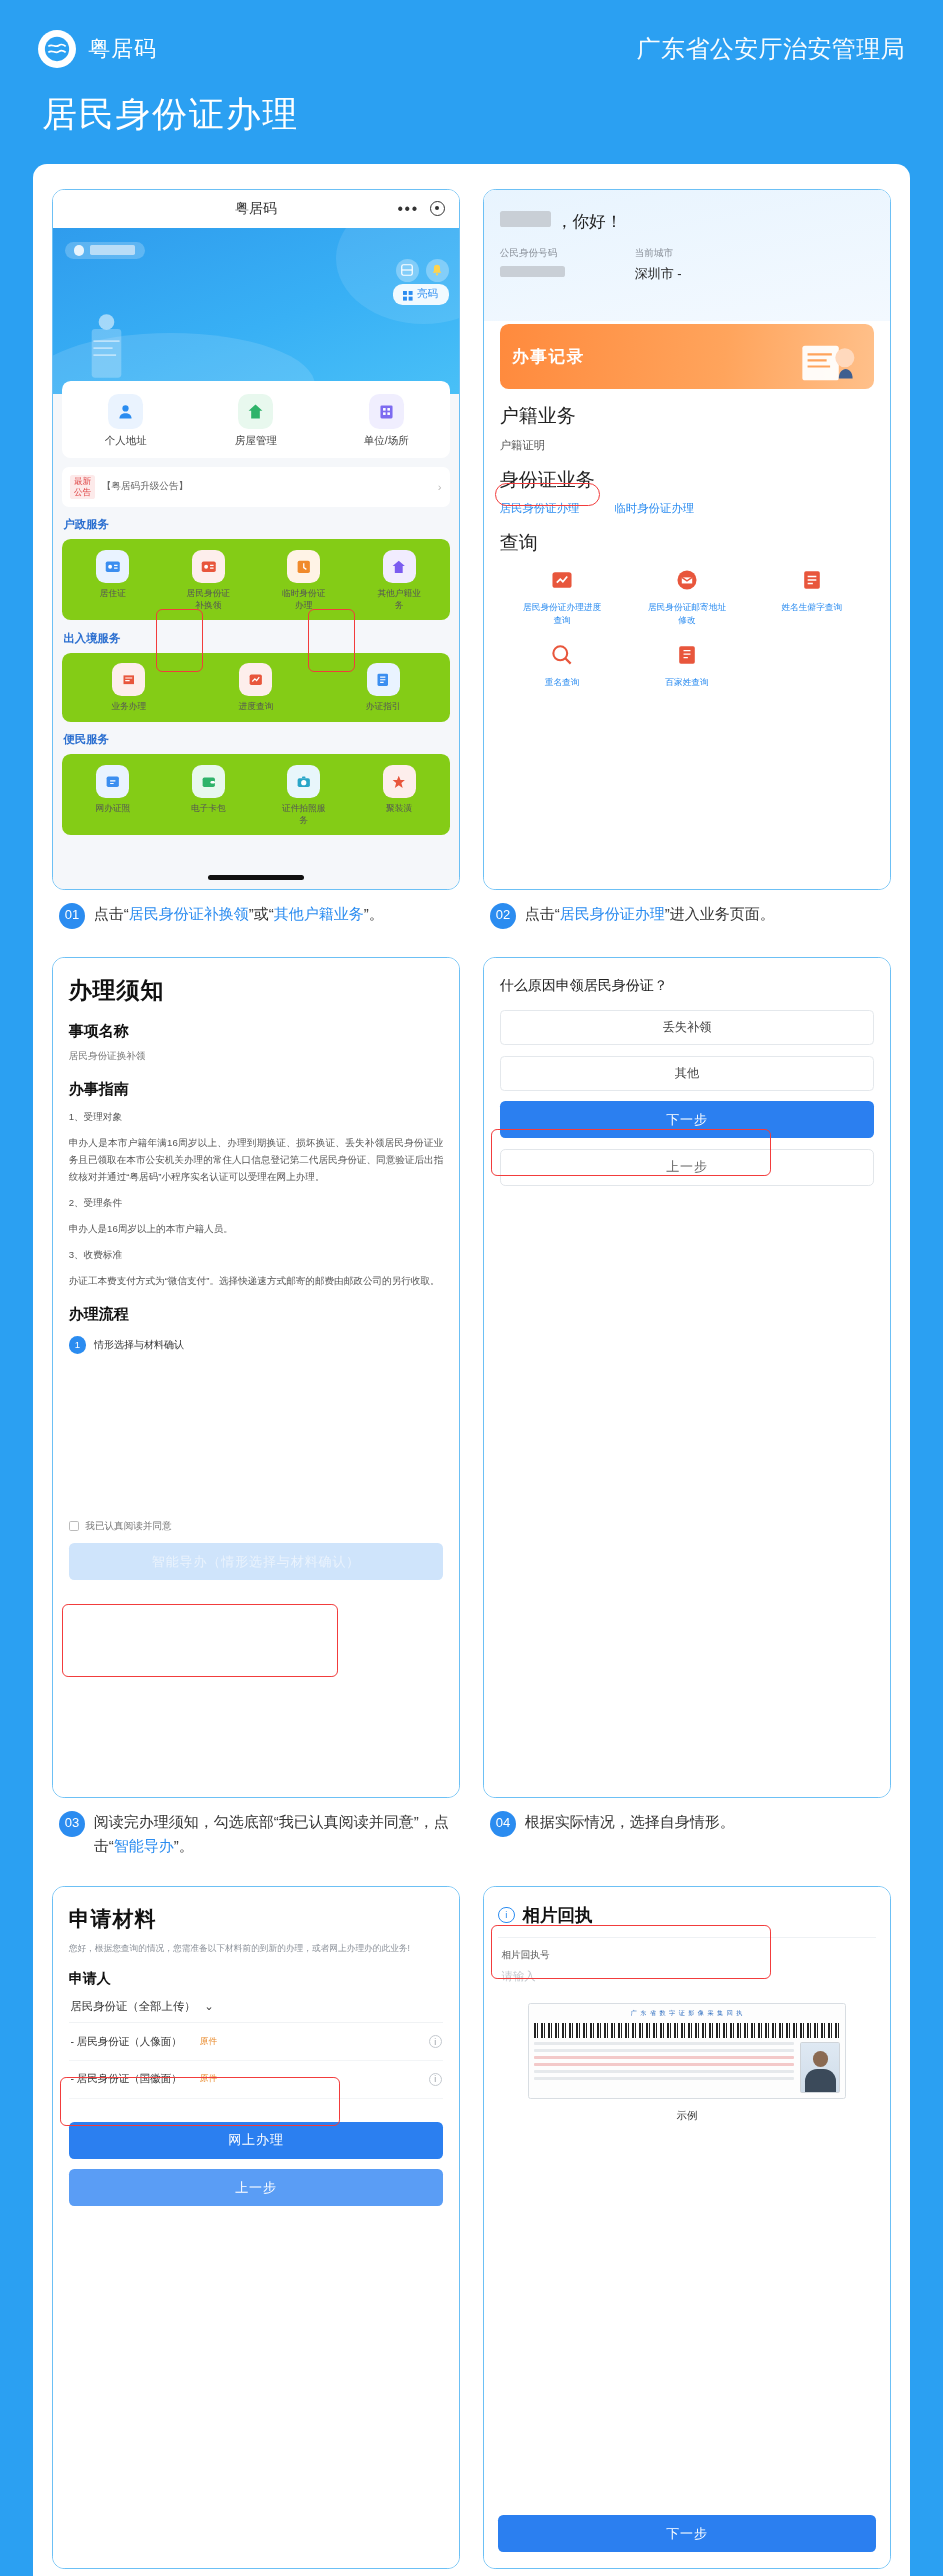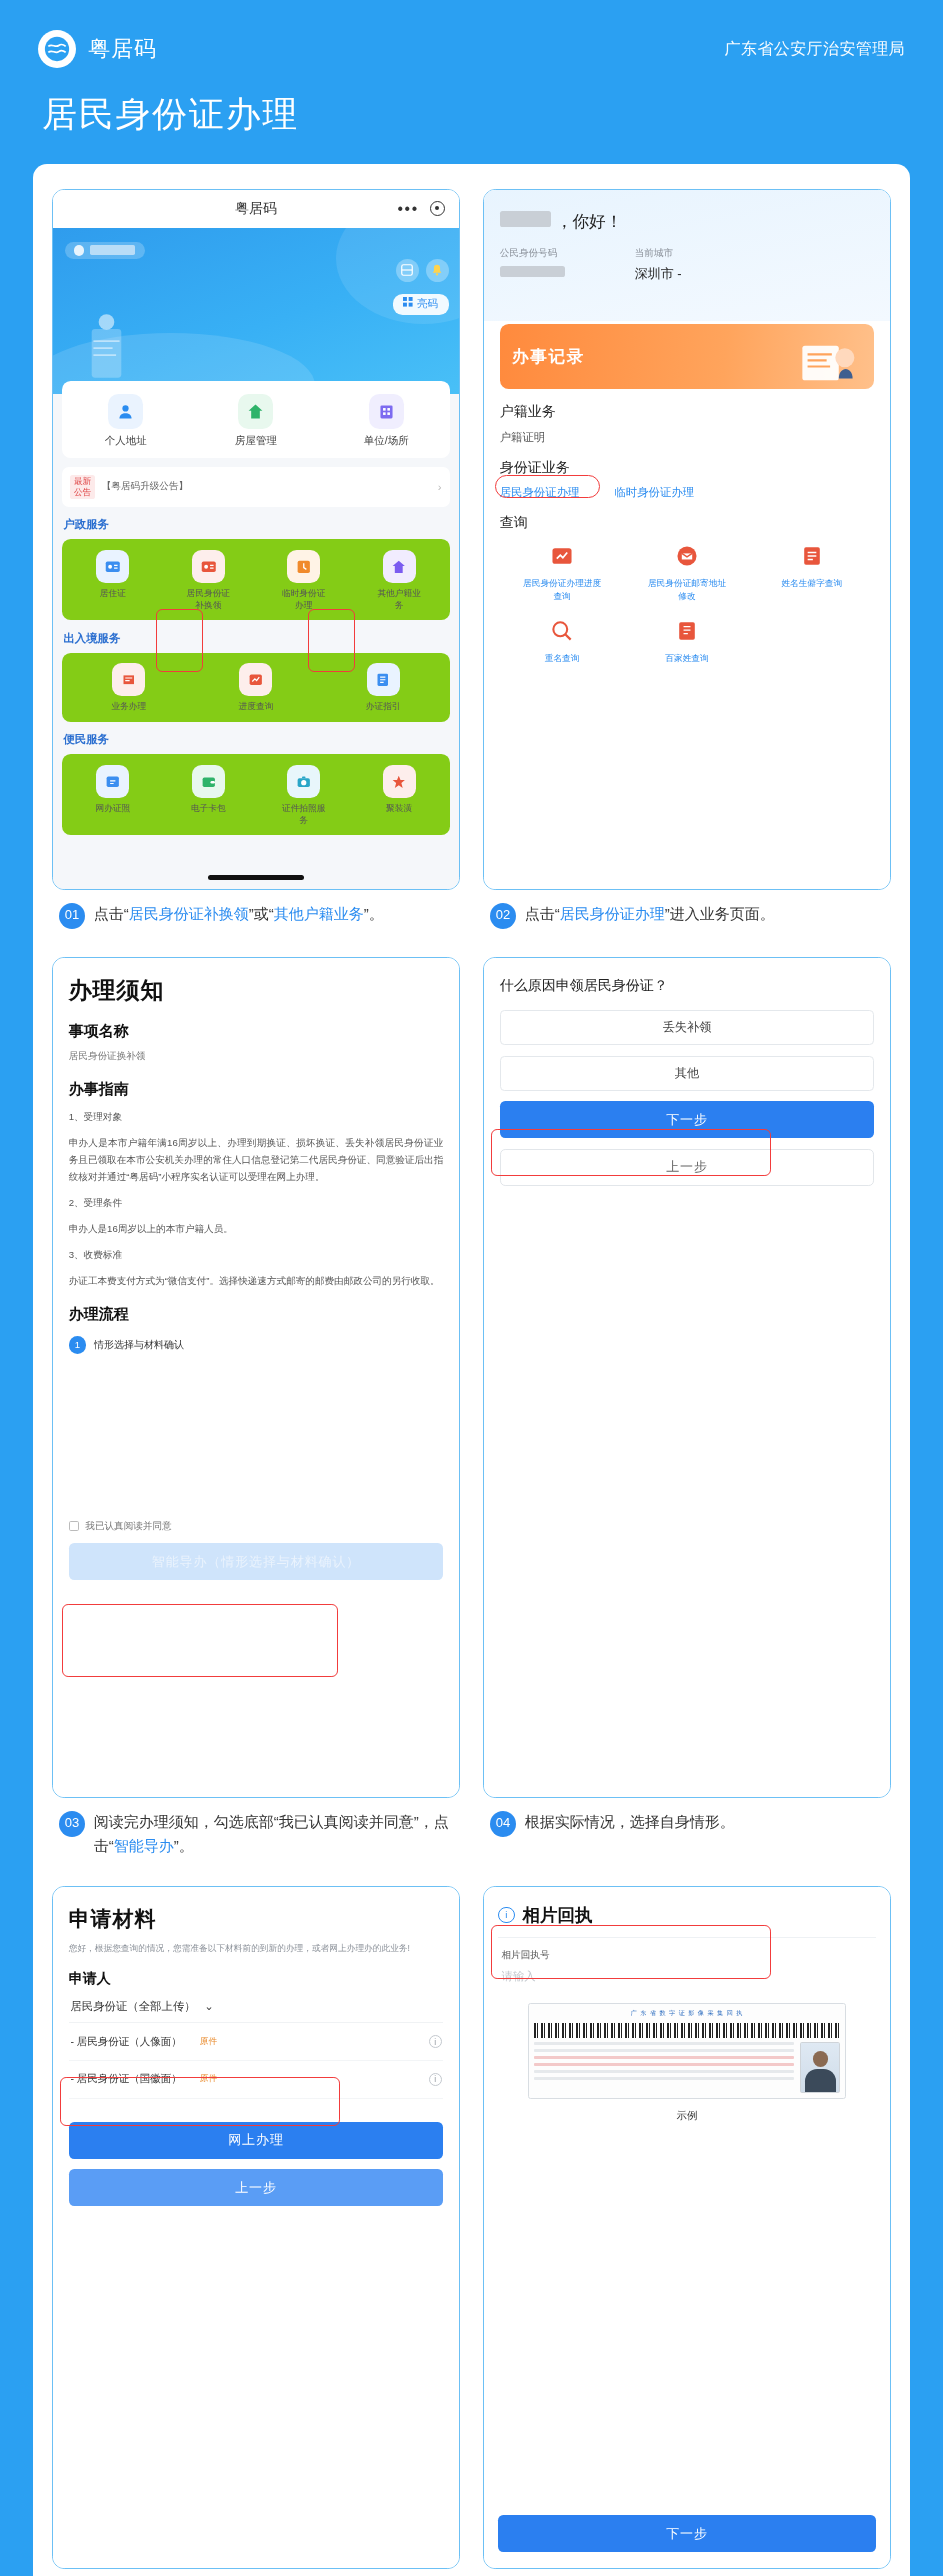--- a/index.html
+++ b/index.html
@@ -24,21 +24,21 @@
     justify-content: space-between;
   }
   .brand { display: flex; align-items: center; gap: 12.2px; }
   .brand-logo {
     width: 38px; height: 38px; border-radius: 50%;
     background: #fff;
     display: flex; align-items: center; justify-content: center;
   }
   .brand-logo svg { width: 26px; height: 26px; display: block; }
   .brand-name { color: #fff; font-size: 22px; letter-spacing: 0.9px; }
-  .org-name { color: #ffffff; font-size: 16px; letter-spacing: 0.4px; opacity: .97;}
+  .org-name { color: #ffffff; font-size: 24px; letter-spacing: 0.4px; opacity: .97;}
   .page-title {
     color: #fff; font-size: 35px; font-weight: normal;
     padding: 23px 38px 0 42px; letter-spacing: 1.7px;
   }
   
   .board {
     margin: 26px 33px 0 33px;
     background: #fff;
     border-radius: 14px;
     padding: 24.5px 19px 26px 19px;
@@ -116,24 +116,24 @@
   }
   .chip .dot { width: 10.5px; height: 10.5px; background: #fff; border-radius: 50%; opacity:.85;}
   .chip .blur { display:inline-block; width:45px; height:9.6px; background:#b9ddf7; border-radius:1.7px;}
   .hero-icons { position: absolute; right: 10.5px; top: 31px; display: flex; gap: 7px; }
   .hero-ico {
     width: 23px; height: 23px; border-radius: 50%;
     background: rgba(255,255,255,.3); position: relative;
   }
   .hero-ico svg { position:absolute; left:4.4px; top:4.4px; width:14px; height:14px; }
   .hero-btn {
-    position: absolute; right: 10.5px; top: 66px;
+    position: absolute; right: 10.5px; top: 56px;
     background: rgba(255,255,255,.92); color: #2b8cf0; font-size: 10.5px;
     border-radius: 9.6px; padding: 3.5px 10.5px;
-    display: flex; align-items: flex-start; gap: 4.4px;
+    display: flex; align-items: flex-end; gap: 4.4px;
   }
   .hero-person {
     position: absolute; left: 23px; bottom: 8.7px; width: 61px; height: 79px;
   }
   .s1-quick {
     background: #fff; display: flex; justify-content: space-between;
     padding: 12.2px 0 10.5px 0; margin: -12.2px 8.7px 0 8.7px; border-radius: 8.7px;
     position: relative; z-index: 3;
   }
   .q-item { display: flex; flex-direction: column; align-items: center; gap: 5.2px; width: 33%;}
@@ -180,21 +180,21 @@
   .banner {
     margin: 3.5px 15.7px 0 15.7px; height: 65px; border-radius: 8.7px;
     background: linear-gradient(95deg,#ff8a3d 0%, #ffa45c 60%, #ffc08a 100%);
     display: flex; align-items: center; padding: 0 12.2px; position: relative; overflow: hidden;
   }
   .banner .bt { color: #fff; font-size: 16.6px; font-weight: bold; letter-spacing: 1.7px; }
   .banner .doc {
     position: absolute; right: 14px; bottom: 0; width: 65px; height: 52px;
   }
   .s2-sect { padding: 14px 15.7px 0 15.7px; }
-  .s2-h { font-size: 14px; color: #222; margin-bottom: 8.7px; }
+  .s2-h { font-size: 19px; color: #222; margin-bottom: 8.7px; }
   .s2-link { font-size: 11.4px; color: #555; }
   .s2-link.blue { color: #2b8cf0; }
   .s2-links { display: flex; gap: 35px; align-items: center; }
   .s2-grid { display: flex; flex-wrap: wrap; row-gap: 14px; margin-top: 3.5px;}
   .s2-g { width: 33.33%; display: flex; flex-direction: column; align-items: center; gap: 6.1px;}
   .s2-g .ico { width: 30px; height: 30px; display:flex; align-items:center; justify-content:center;}
   .s2-g .lb { font-size: 8.7px; color: #2b8cf0; text-align: center; line-height: 1.45; width: 80px;}
   
   .s3 { height: 839px; background: #fff; position: relative; padding: 17.5px 15.7px 0 15.7px;}
   .s3-title { font-size: 23px; color: #111; font-weight: bold; letter-spacing: 0.9px;}

